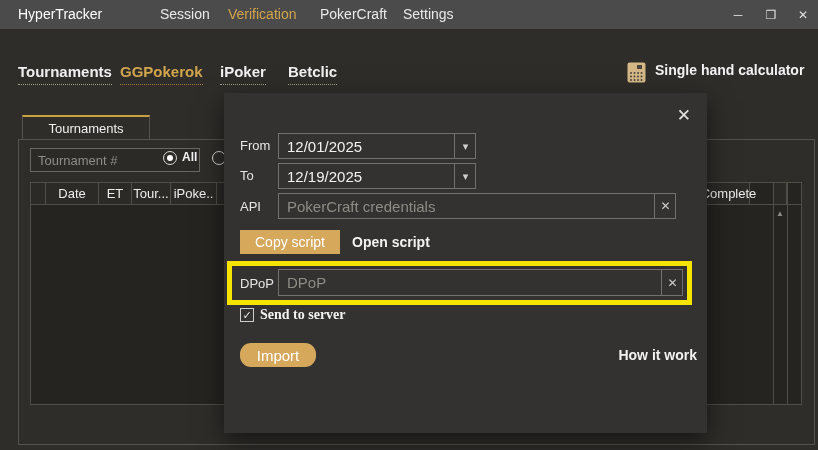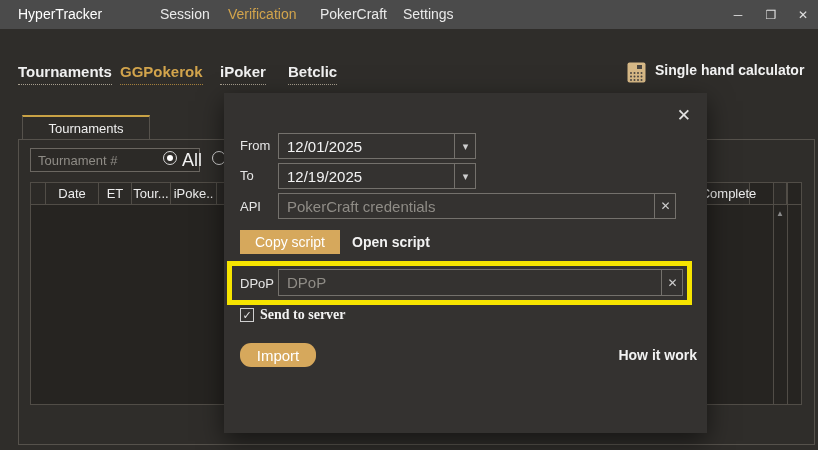--- a/index.html
+++ b/index.html
@@ -39,21 +39,21 @@
   }
   .t-input {
     position:absolute; left:30px; top:148px; width:170px; height:24px;
     background:#2c2a27; border:1px solid #6b6761; color:#e8e8e8;
     font-size:13px; padding:1px 7px; font-family:inherit;
   }
   .t-input::placeholder { color:#8f8c86; }
   .radio { position:absolute; width:14px; height:14px; border:1px solid #d8d8d8; border-radius:50%; background:#2f2d2a; }
   .radio .dot { position:absolute; left:3px; top:3px; width:6px; height:6px; border-radius:50%; background:#ffffff; display:none; }
   .radio.checked .dot { display:block; }
-  .radio-label { position:absolute; font-size:18px; font-weight:normal; color:#f2f2f2; }
+  .radio-label { position:absolute; font-size:12px; font-weight:bold; color:#f2f2f2; }
   
   .table {
     position:absolute; left:30px; top:182px; width:772px; height:223px;
     border:1px solid #514d47; background:#262421;
   }
   .th {
     position:absolute; top:0; height:21px; display:flex; align-items:center; justify-content:center;
     font-size:13px; color:#ececec; border-right:1px solid #514d47; background:#2c2a27;
   }
   .thead-line { position:absolute; left:0; top:21px; width:770px; height:1px; background:#514d47; }

